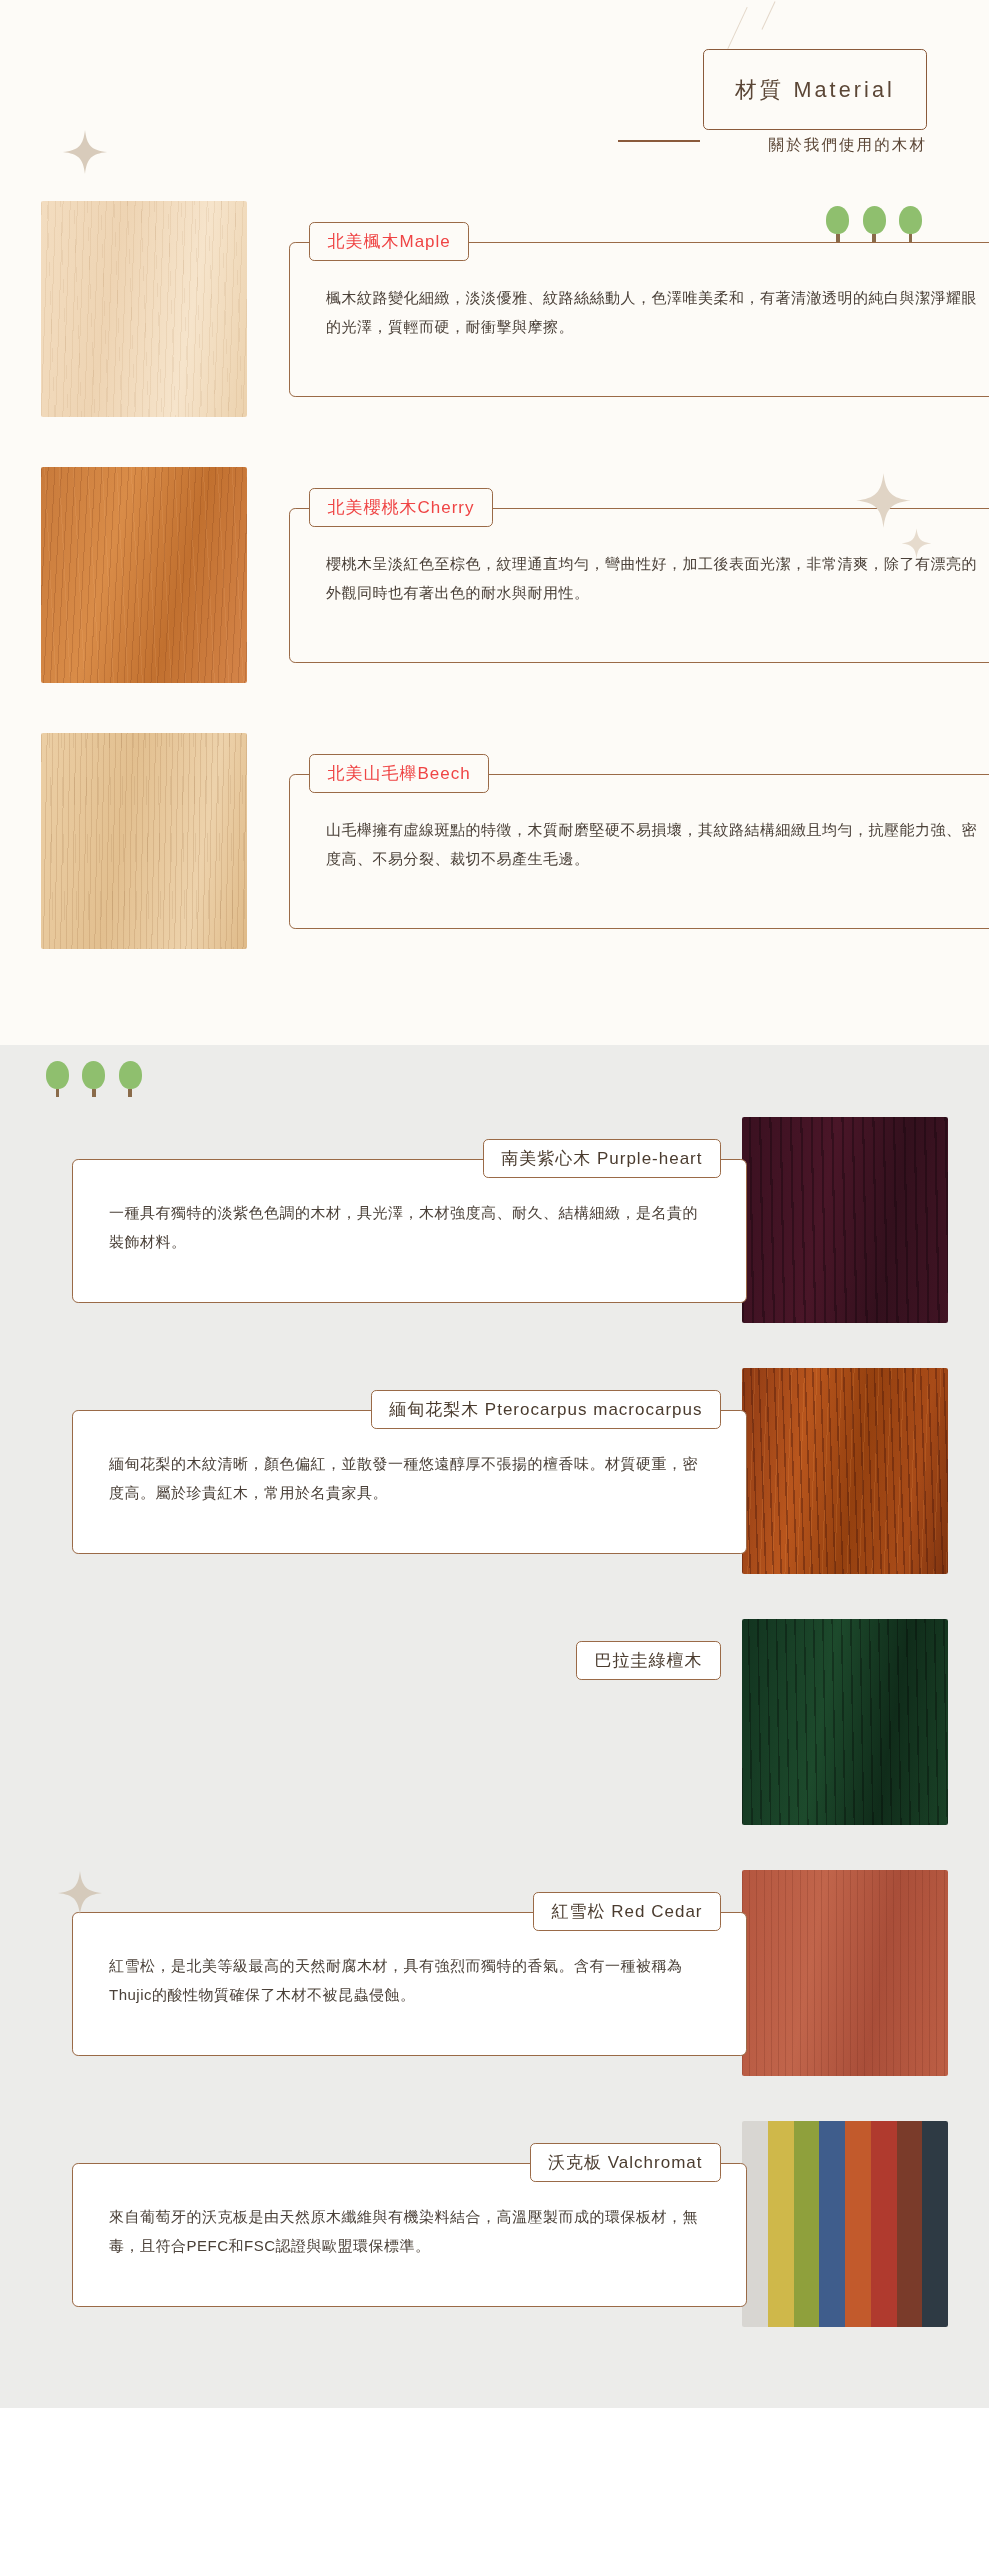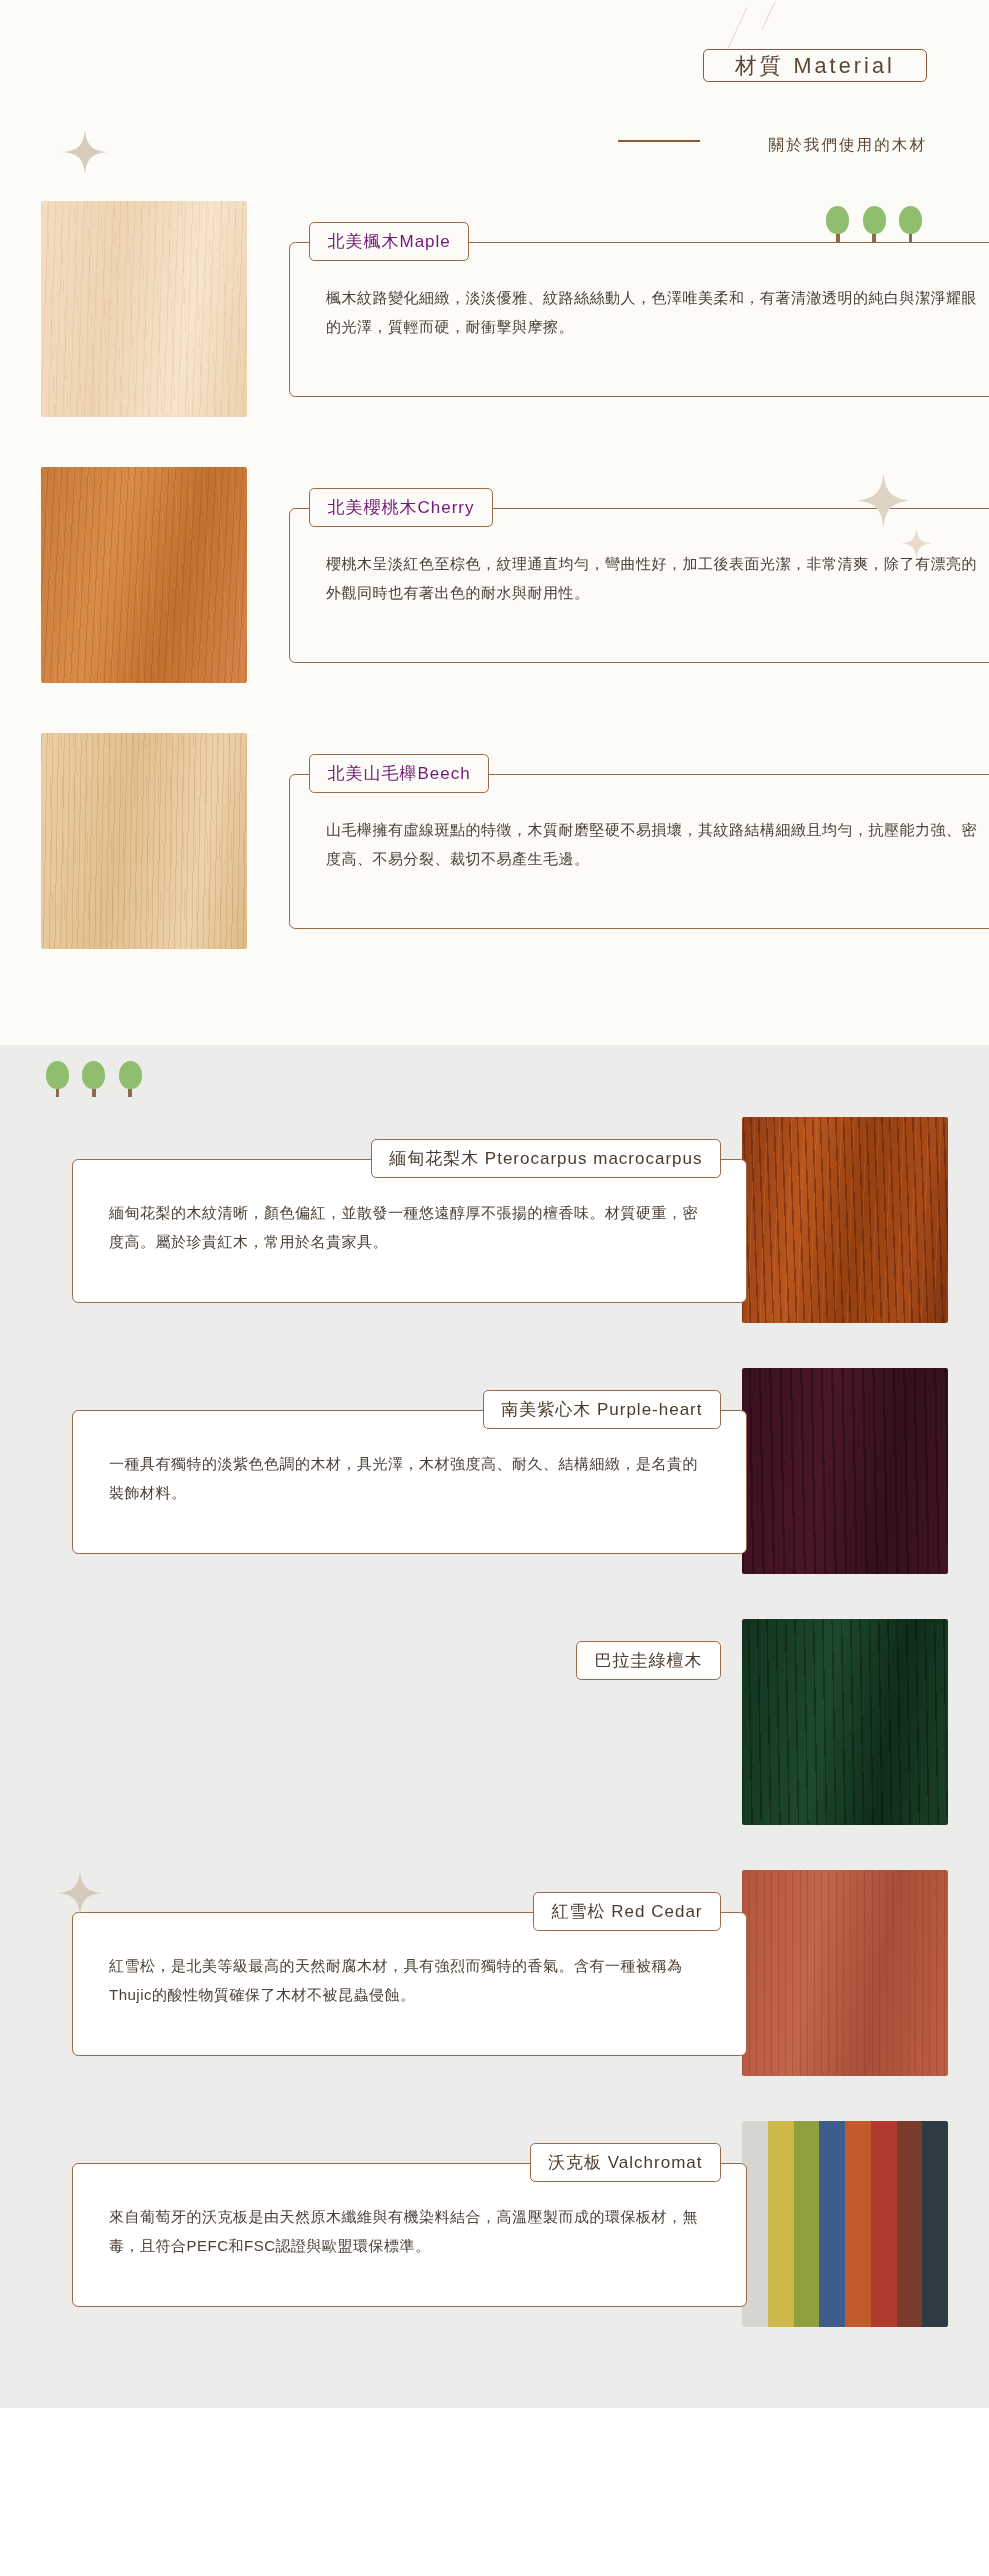--- a/index.html
+++ b/index.html
@@ -28,21 +28,21 @@
   
   .header {
     position:relative;
     height:185px;
   }
   .title-box {
     position:absolute;
     right:62px; top:49px;
     border:1.5px solid #8a5a3b;
     border-radius:5.2px;
-    padding:1px 31px;
+    padding:25px 31px;
     background:#fdfbf7;
     z-index:4;
   }
   .title-box .t {
     font-size:21.6px;
     letter-spacing:3.1px;
     color:#5b4636;
     white-space:nowrap;
   }
   .subtitle {
@@ -92,21 +92,21 @@
     padding:40px 36px 24px 36px;
   }
   .row .label {
     position:absolute;
     left:309px; top:37px;
     background:#fdfbf7;
     border:1.5px solid #9a6a47;
     border-radius:5.2px;
     padding:7.2px 17.5px;
     font-size:17px;
-    color:#701a75;
+    color:#ef4444;
     letter-spacing:1px;
     z-index:3;
     white-space:nowrap;
   }
   .row .desc {
     font-size:15px;
     line-height:1.95;
     color:#4a4038;
     letter-spacing:0.5px;
   }
@@ -303,32 +303,32 @@
           <div class="crown"></div>
           <div class="trunk"></div>
         </div>
       <div class="tree">
           <div class="crown"></div>
           <div class="trunk"></div>
         </div>
     </div>
 
     <div class="row2">
+      <div class="swatch w-purple"></div>
+      <div class="label">南美紫心木 Purple-heart</div>
+      <div class="panel">
+        <div class="desc">一種具有獨特的淡紫色色調的木材，具光澤，木材強度高、耐久、結構細緻，是名貴的裝飾材料。</div>
+      </div>
+    </div>
+
+    <div class="row2">
       <div class="swatch w-rosewood"></div>
       <div class="label">緬甸花梨木 Pterocarpus macrocarpus</div>
       <div class="panel">
         <div class="desc">緬甸花梨的木紋清晰，顏色偏紅，並散發一種悠遠醇厚不張揚的檀香味。材質硬重，密度高。屬於珍貴紅木，常用於名貴家具。</div>
-      </div>
-    </div>
-
-    <div class="row2">
-      <div class="swatch w-purple"></div>
-      <div class="label">南美紫心木 Purple-heart</div>
-      <div class="panel">
-        <div class="desc">一種具有獨特的淡紫色色調的木材，具光澤，木材強度高、耐久、結構細緻，是名貴的裝飾材料。</div>
       </div>
     </div>
 
     <div class="row2">
       <div class="swatch w-green"></div>
       <div class="label">巴拉圭綠檀木</div>
     </div>
 
     <div class="row2">
       <div class="swatch w-redcedar"></div>

